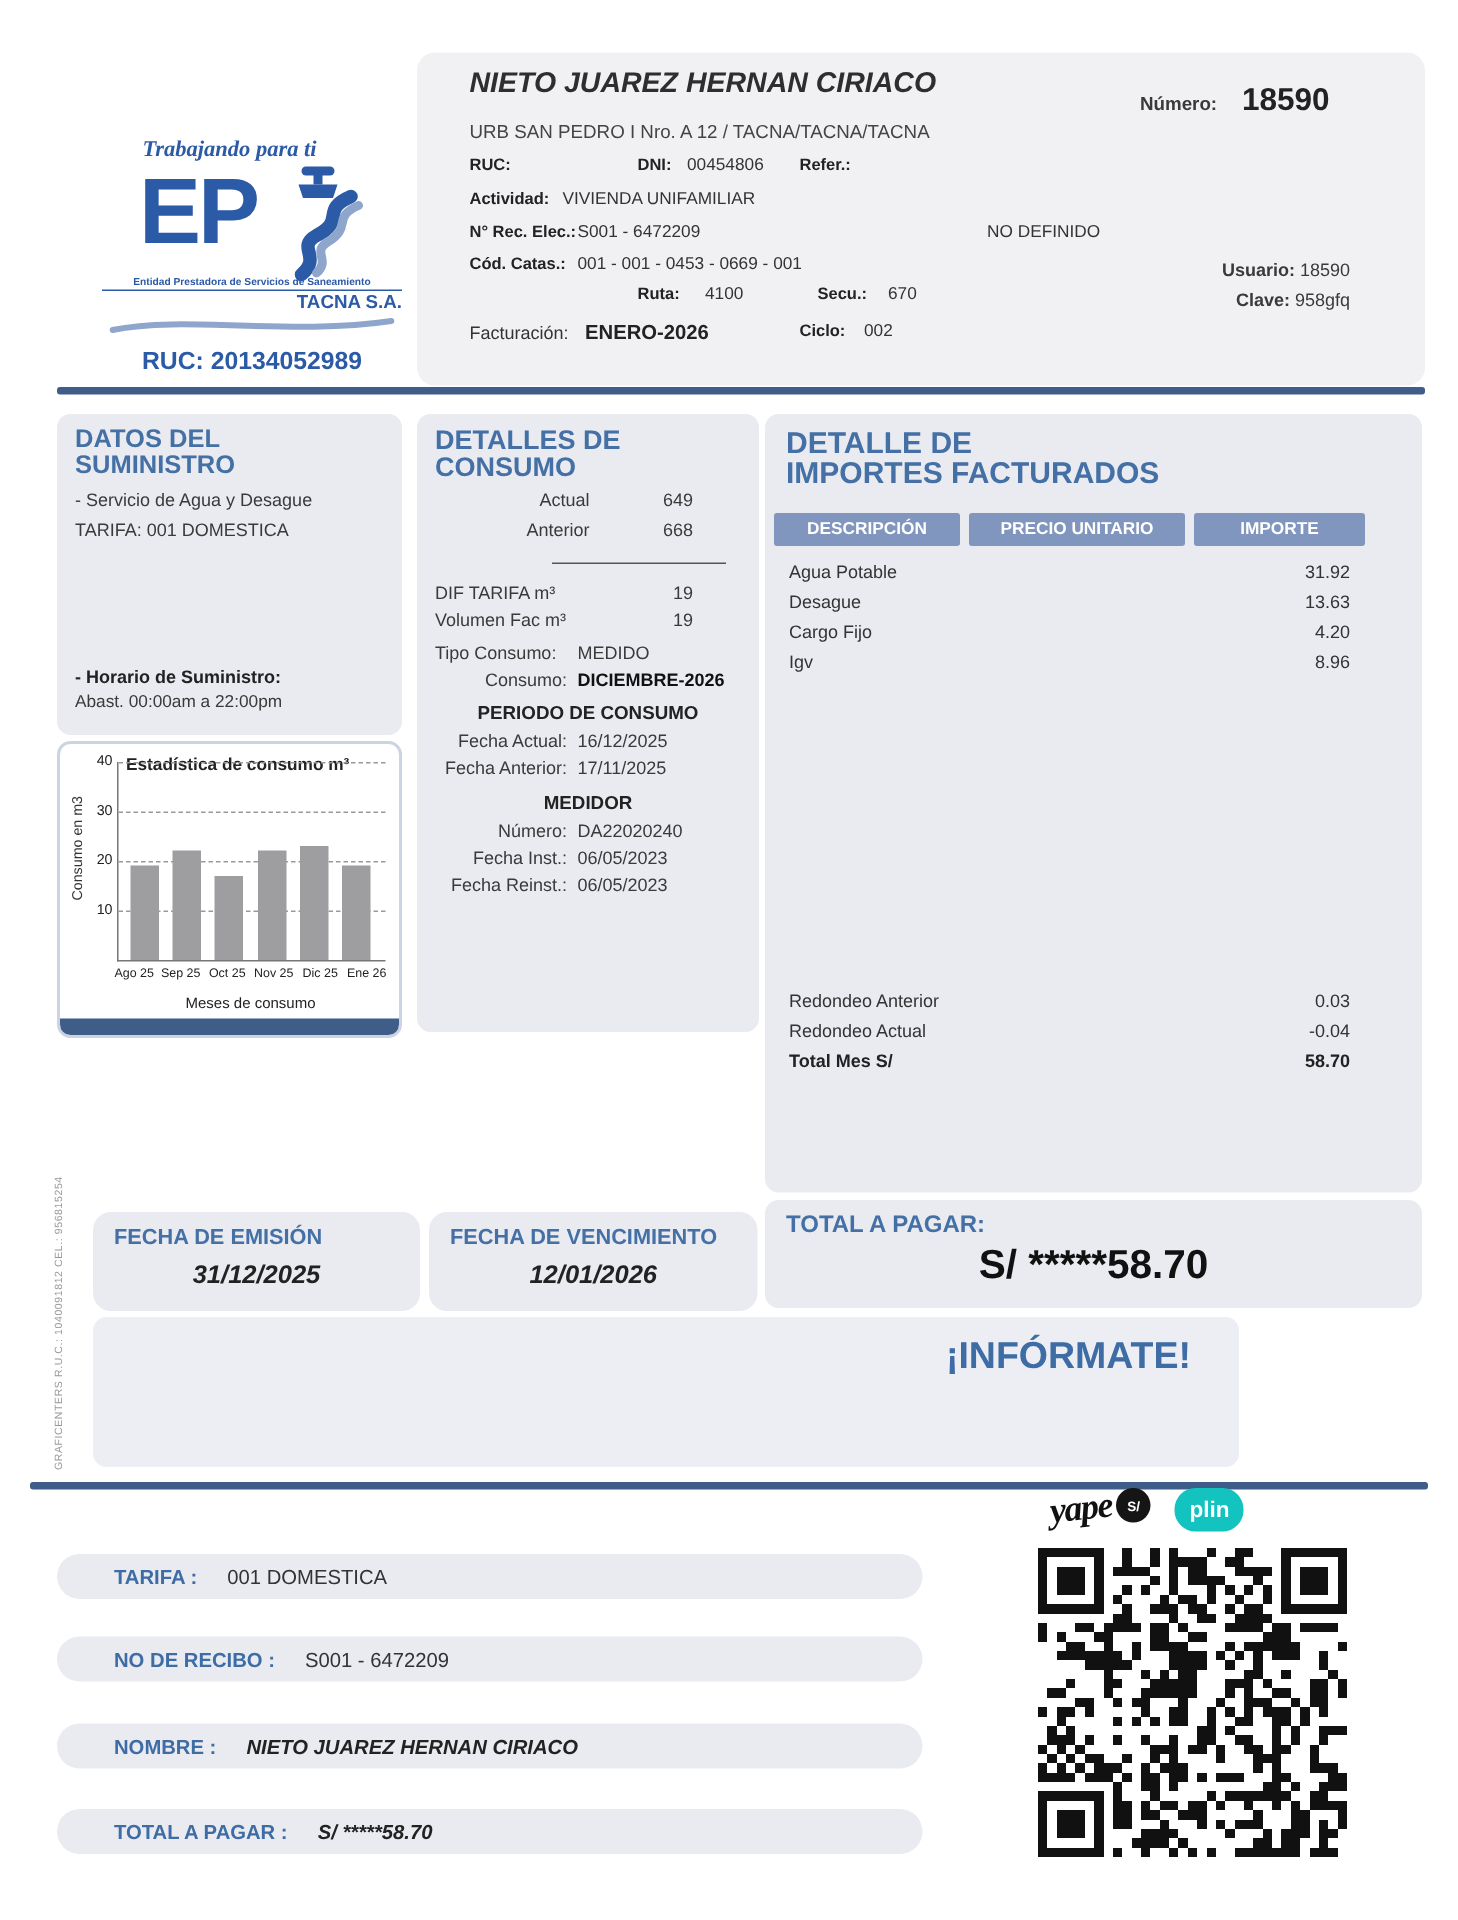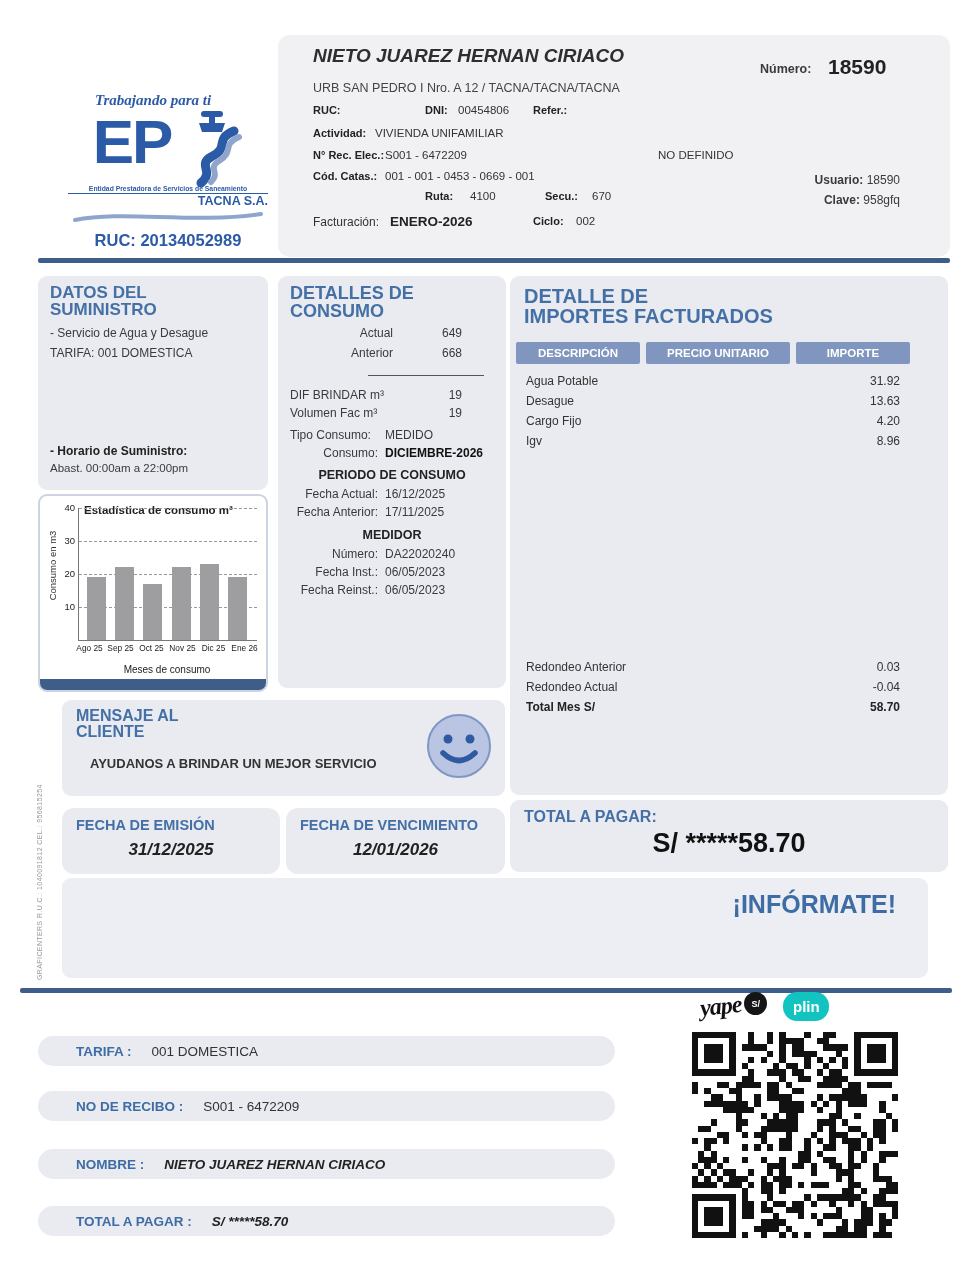--- a/index.html
+++ b/index.html
@@ -203,21 +203,21 @@
     <div class="crow" style="top:50px;">
         <span class="lab-r" style="width:115px;">Actual</span>
         <span class="val-rr">649</span>
       </div>
     <div class="crow" style="top:70px;">
         <span class="lab-r" style="width:115px;">Anterior</span>
         <span class="val-rr">668</span>
       </div>
     <div class="abs" style="left:90px;top:99px;width:116px;border-top:1.5px solid #555;"></div>
     <div class="crow" style="top:112px;">
-        <span class="abs" style="left:12px;">DIF BRINDAR m³</span>
+        <span class="abs" style="left:12px;">DIF TARIFA m³</span>
         <span class="val-rr">19</span>
       </div>
     <div class="crow" style="top:130px;">
         <span class="abs" style="left:12px;">Volumen Fac m³</span>
         <span class="val-rr">19</span>
       </div>
     <div class="crow" style="top:152px;">
         <span class="abs" style="left:12px;">Tipo Consumo:</span>
         <span class="val-l">MEDIDO</span>
       </div>
@@ -261,49 +261,36 @@
     <div class="irow" style="top:98px;"><span>Agua Potable</span><span class="rv">31.92</span></div>
     <div class="irow" style="top:118px;"><span>Desague</span><span class="rv">13.63</span></div>
     <div class="irow" style="top:138px;"><span>Cargo Fijo</span><span class="rv">4.20</span></div>
     <div class="irow" style="top:158px;"><span>Igv</span><span class="rv">8.96</span></div>
 
     <div class="irow" style="top:384px;"><span>Redondeo Anterior</span><span class="rv">0.03</span></div>
     <div class="irow" style="top:404px;"><span>Redondeo Actual</span><span class="rv">-0.04</span></div>
     <div class="irow" style="top:424px;"><b>Total Mes S/</b><b class="rv">58.70</b></div>
   </div>
 
-  <div class="panel" style="left:62px;top:700px;width:443px;height:96px;">
-    <div class="ptitle" style="position:absolute;left:14px;top:8px;font-size:16px;">
-      <div>MENSAJE AL</div>
-      <div>CLIENTE</div>
-    </div>
-    <div class="msg-line">AYUDANOS A BRINDAR UN MEJOR SERVICIO</div>
-    <svg class="smiley" width="68" height="68" viewBox="0 0 68 68">
-      <circle cx="34" cy="34" r="31" fill="#b9c5e2" stroke="#7f97c4" stroke-width="2"></circle>
-      <circle cx="23" cy="27" r="4.5" fill="#2f5aa0"></circle>
-      <circle cx="45" cy="27" r="4.5" fill="#2f5aa0"></circle>
-      <path d="M18 41 Q34 56 50 41" stroke="#2f5aa0" stroke-width="5.5" fill="none" stroke-linecap="round"></path>
-    </svg>
-  </div>
 
   <div class="panel" style="left:62px;top:808px;width:218px;height:66px;border-radius:12px;">
     <div class="fecha-title">FECHA DE EMISIÓN</div>
     <div class="fecha-val">31/12/2025</div>
   </div>
   <div class="panel" style="left:286px;top:808px;width:219px;height:66px;border-radius:12px;">
     <div class="fecha-title">FECHA DE VENCIMIENTO</div>
     <div class="fecha-val">12/01/2026</div>
   </div>
 
   <div class="panel" style="left:510px;top:800px;width:438px;height:72px;">
     <div class="tap-title">TOTAL A PAGAR:</div>
     <div class="tap-amount">S/ *****58.70</div>
   </div>
 
-  <div class="panel" style="left:62px;top:878px;width:866px;height:100px;background:#eceef3;">
+  <div class="panel" style="left:62px;top:878px;width:764px;height:100px;background:#eceef3;">
     <div class="informate">¡INFÓRMATE!</div>
   </div>
 
   <div class="divider" style="left:20px;top:988px;width:932px;"></div>
 
   <div class="side-note">GRAFICENTERS   R.U.C.: 1040091812   CEL.: 956815254</div>
 
   <div class="yape-wrap">
     <span class="yape-text">yape</span>
     <span class="yape-circle">S/</span>

